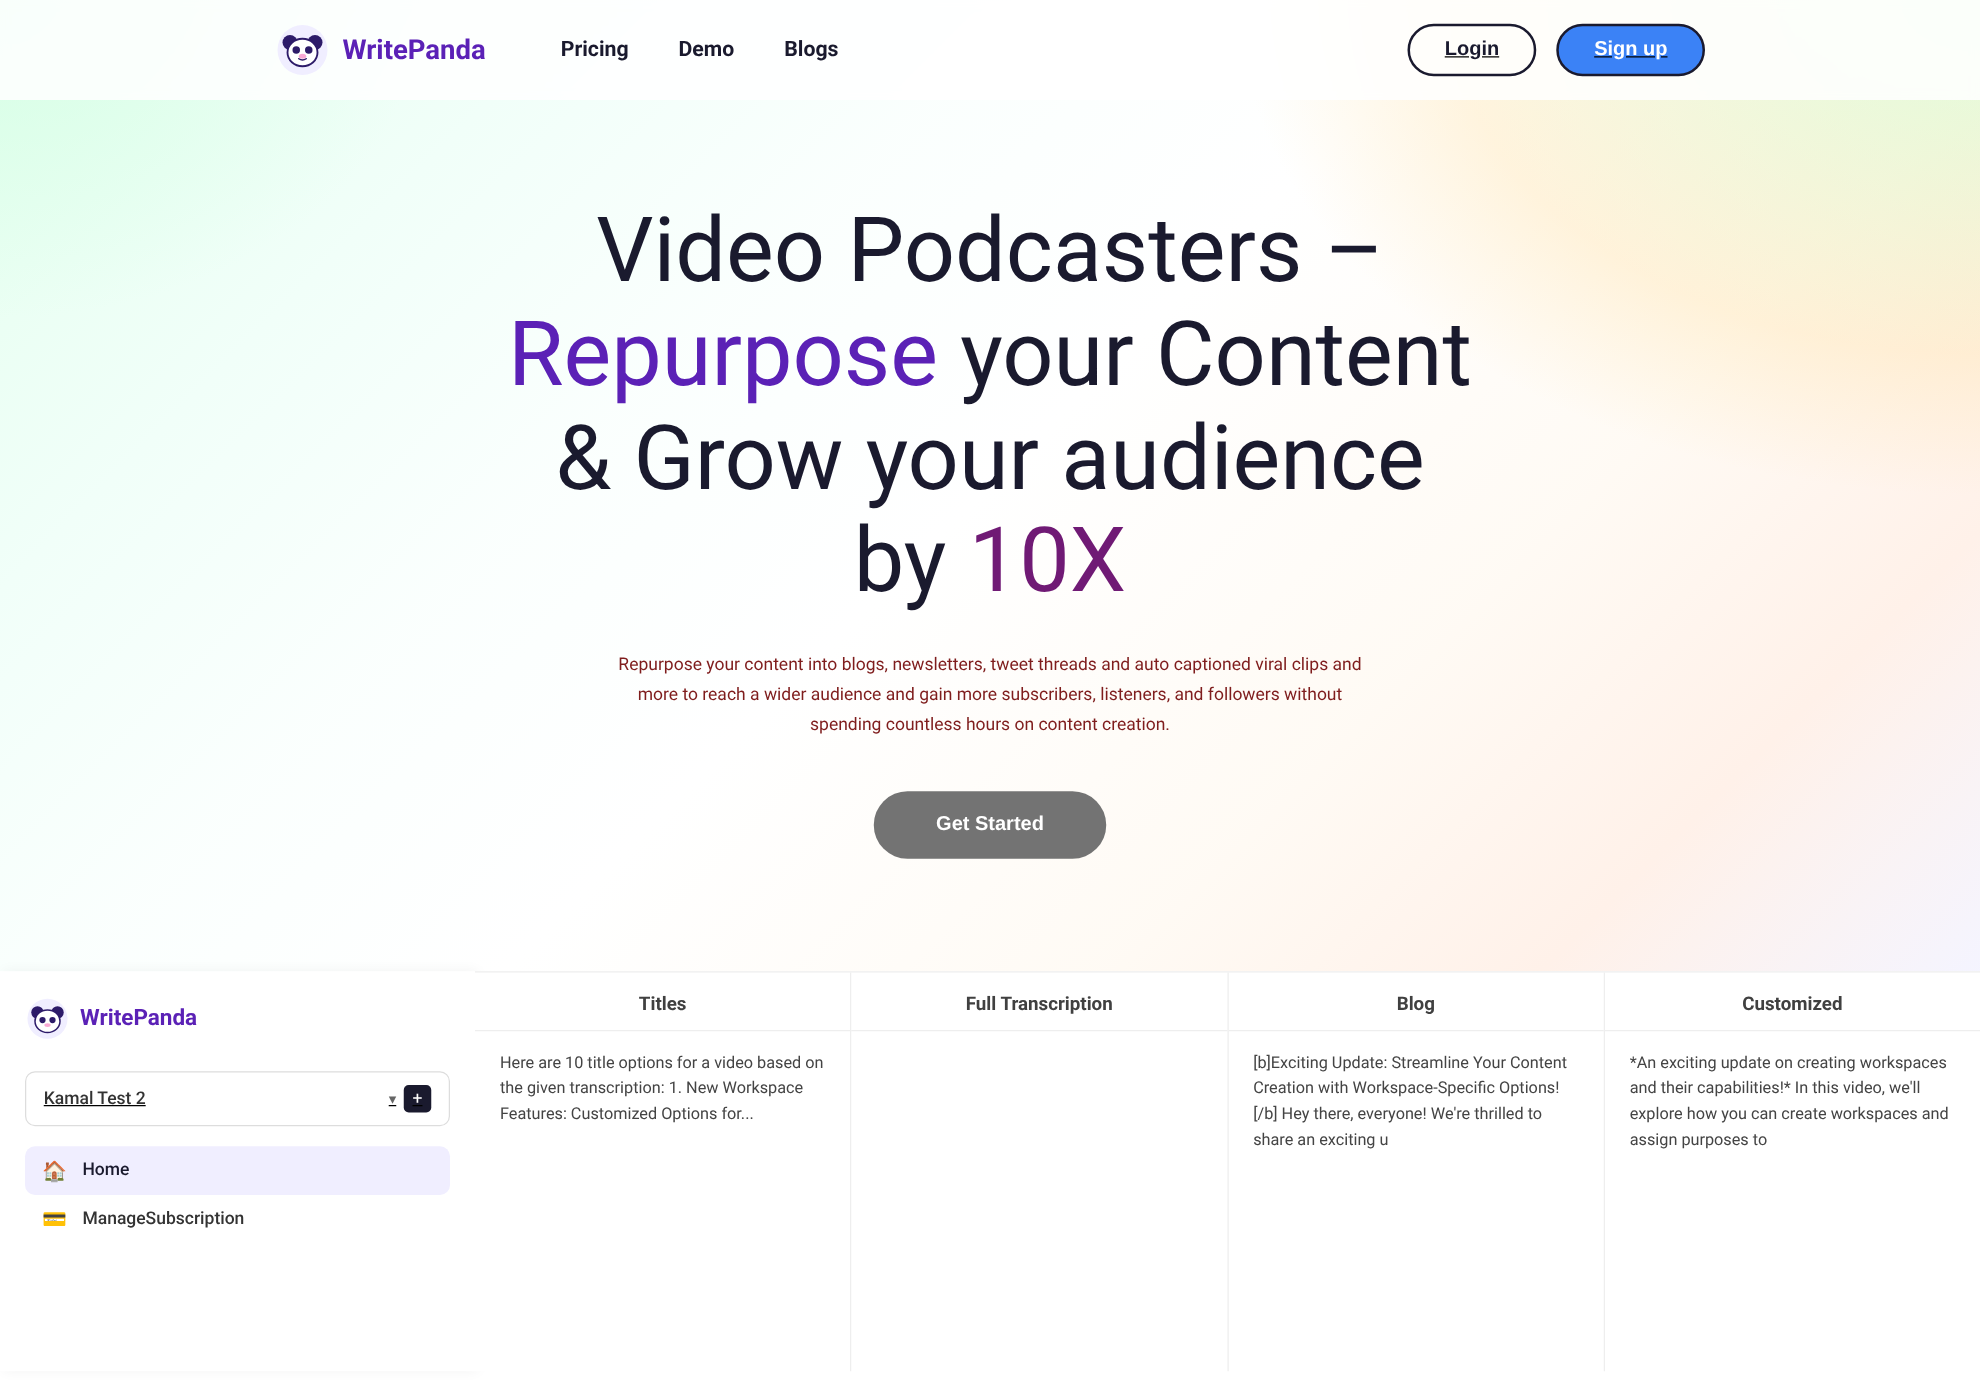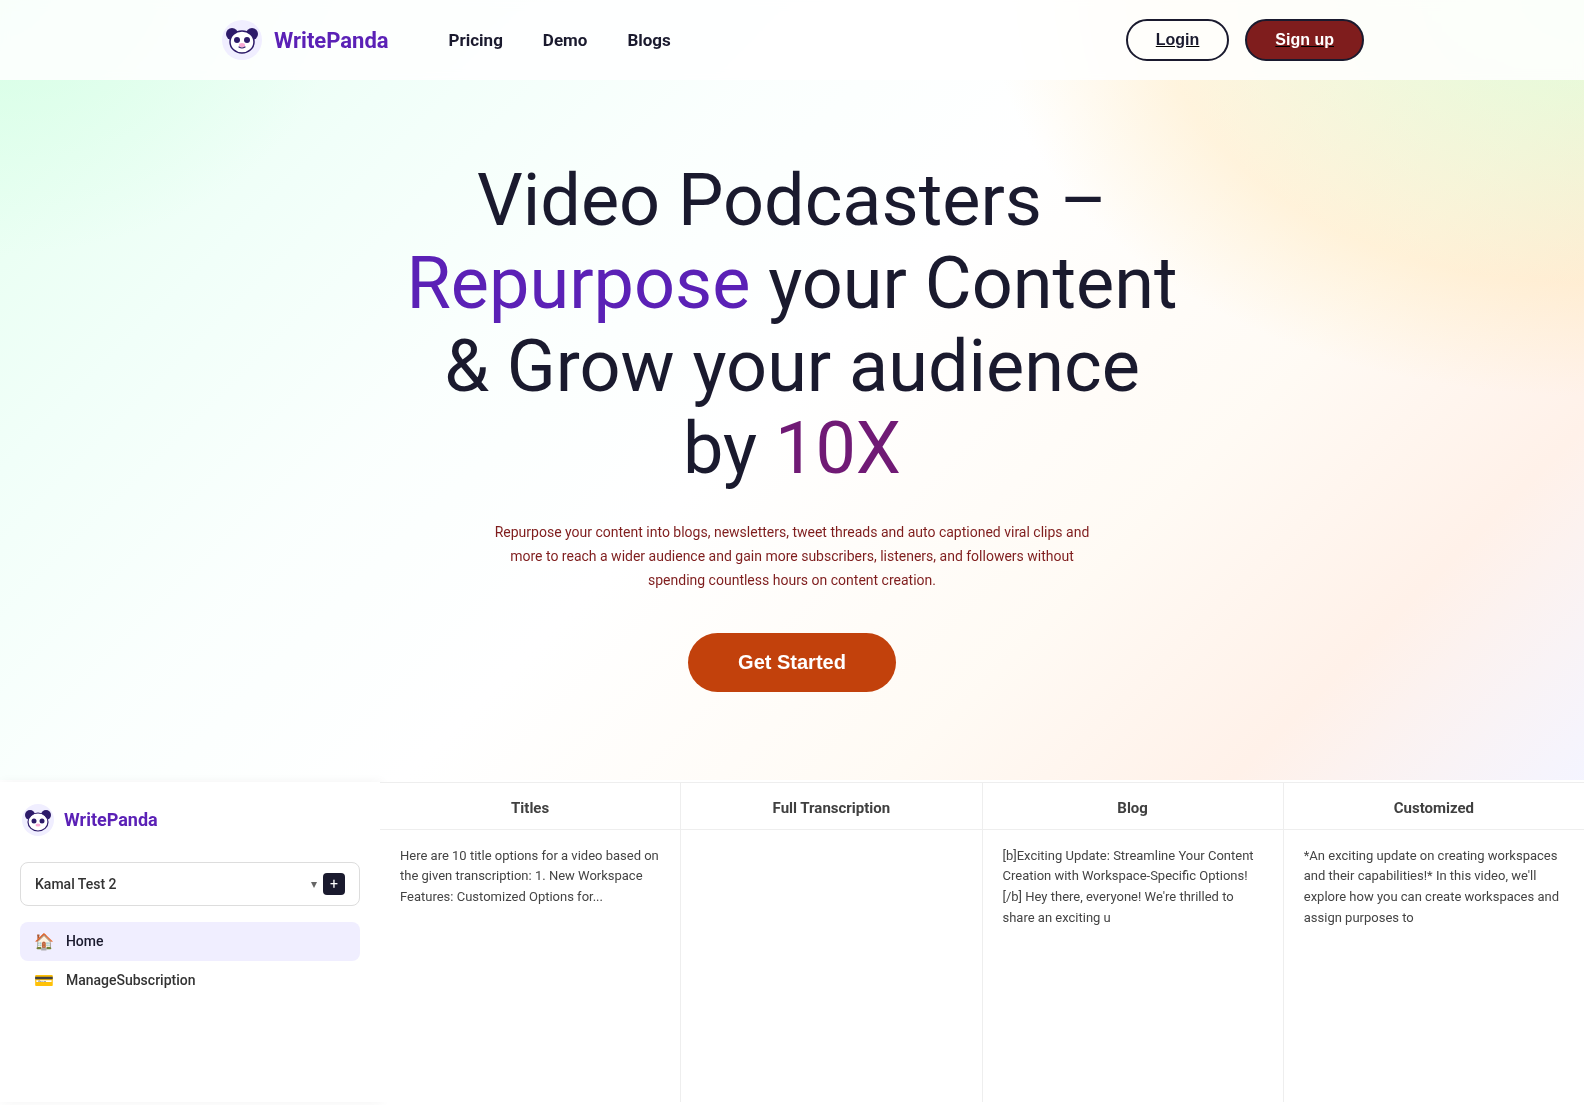--- a/index.html
+++ b/index.html
@@ -124,21 +124,21 @@
       font-size: 16px;
       font-weight: 600;
       color: #1a1a2e;
       cursor: pointer;
     }
 
     .btn-signup {
       padding: 10px 28px;
       border: 2px solid #1a1a2e;
       border-radius: 50px;
-      background: #7f1d1d;
+      background: #3b82f6;
       font-size: 16px;
       font-weight: 600;
       color: #fff;
       cursor: pointer;
     }
 
     
     .hero {
       position: relative;
       z-index: 1;
@@ -162,24 +162,24 @@
       font-size: 14px;
       color: #7f1d1d;
       max-width: 620px;
       margin: 0 auto 40px;
       line-height: 1.7;
     }
 
     .btn-get-started {
       display: inline-block;
       padding: 18px 50px;
-      background: #c2410c;
+      background: #737373;
       color: #fff;
       border-radius: 50px;
-      font-size: 20px;
+      font-size: 16px;
       font-weight: 600;
       cursor: pointer;
       border: none;
     }
 
     
     .bottom-section {
       position: relative;
       z-index: 1;
       display: flex;
@@ -221,20 +221,21 @@
 
     .workspace-selector {
       display: flex;
       align-items: center;
       justify-content: space-between;
       border: 1px solid #ddd;
       border-radius: 8px;
       padding: 10px 14px;
       margin-bottom: 16px;
       cursor: pointer;
+      text-decoration: underline;
     }
 
     .workspace-name {
       font-size: 14px;
       font-weight: 500;
       color: #333;
     }
 
     .workspace-icons {
       display: flex;

